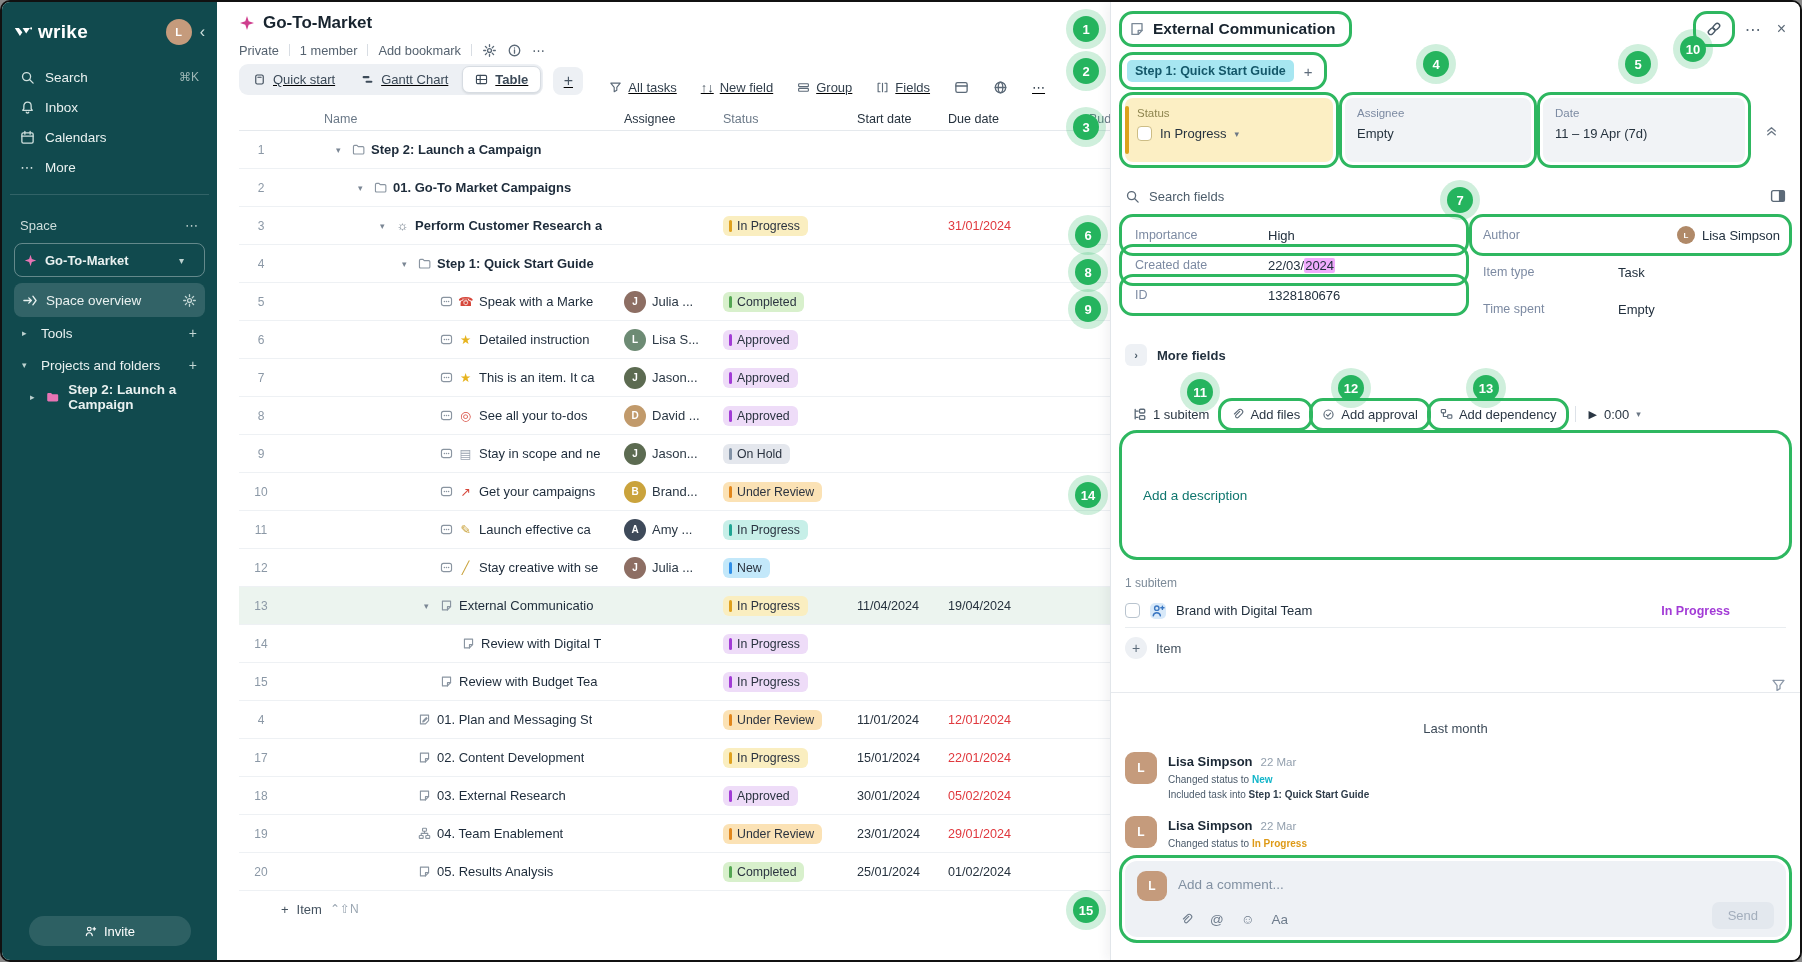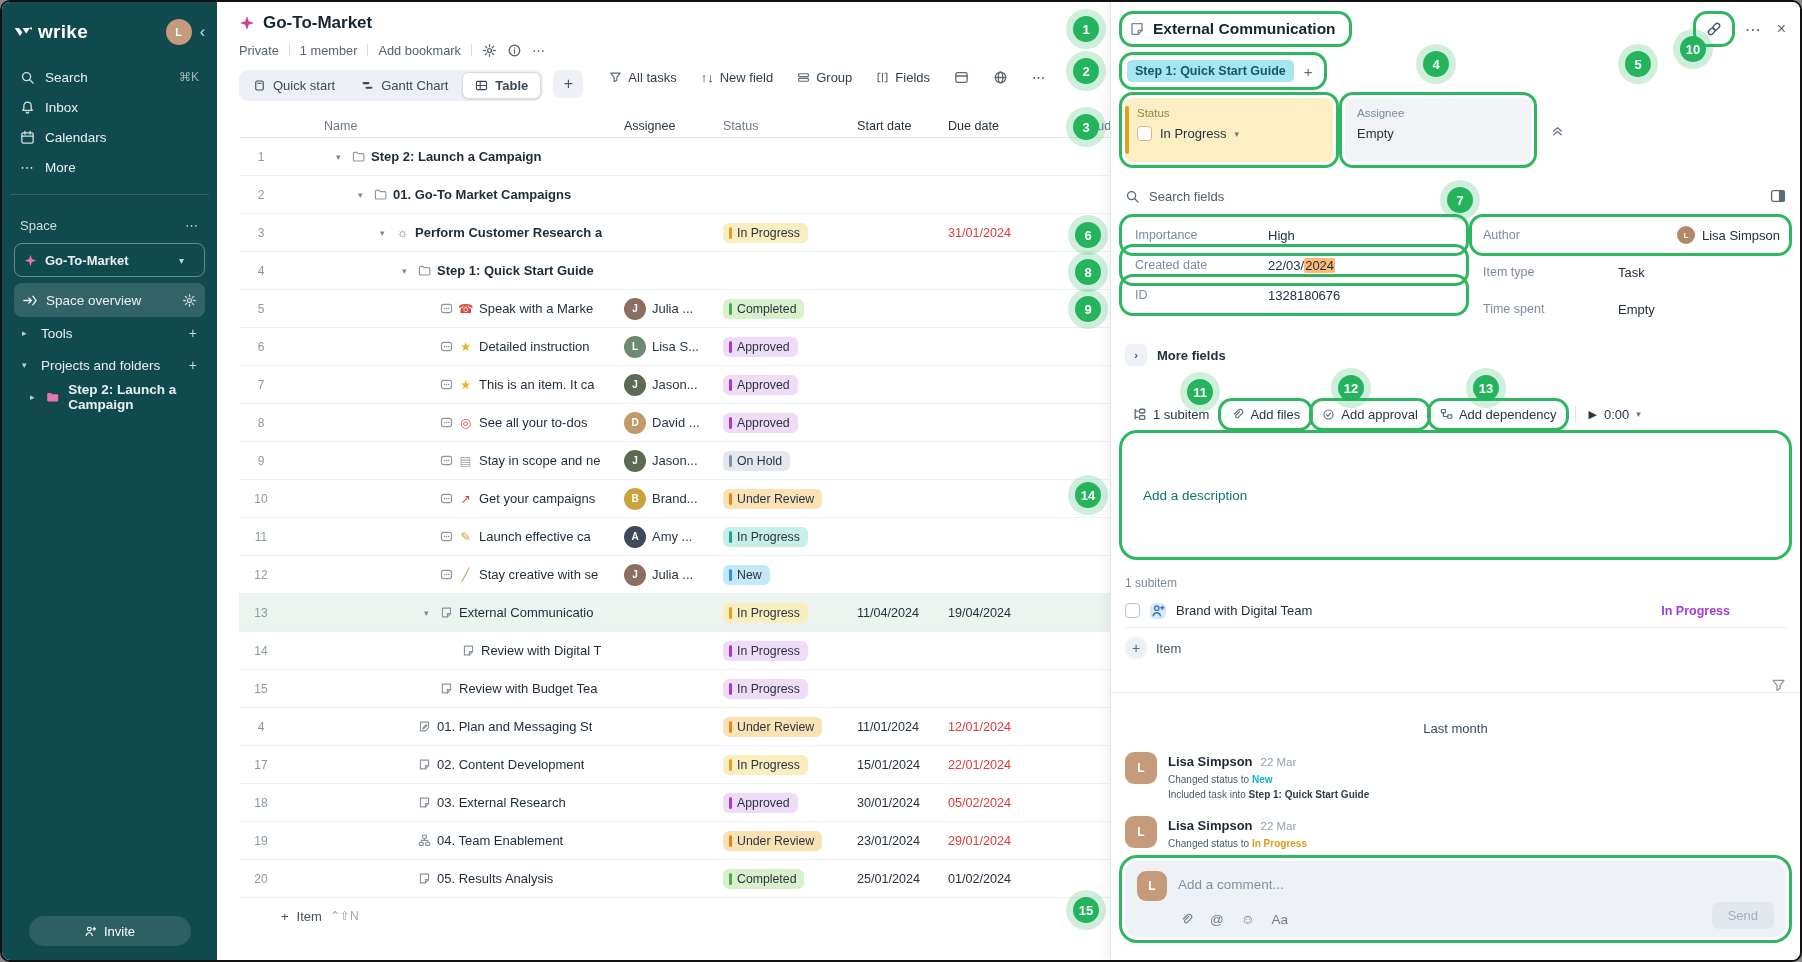--- a/index.html
+++ b/index.html
@@ -34,21 +34,21 @@
   .sb-invite { position:absolute; left:50%; transform:translateX(-50%); bottom:14px; width:162px; height:30px;
                background:rgba(255,255,255,.12); border-radius:16px; display:flex; align-items:center; justify-content:center;
                gap:7px; font-size:13px; color:#ffffff; cursor:pointer; }
 
   
   .main { width:893px; flex:none; overflow:hidden; padding:8px 0 0 22px; position:relative; background:#fff; }
   .m-title { display:flex; align-items:center; gap:8px; height:26px; font-size:17px; font-weight:bold; color:#18242f; }
   .m-meta { display:flex; align-items:center; gap:10px; height:20px; margin-top:4px; font-size:12.8px; color:#55626f; }
   .m-meta .sep { width:1px; height:12px; background:#d8dde3; }
   .m-meta .i { color:#5c6a78; }
-  .m-tabs-row { display:flex; align-items:flex-start; margin-top:10px; height:32px; gap:10px; }
+  .m-tabs-row { display:flex; align-items:flex-end; margin-top:3px; height:32px; gap:10px;text-decoration:underline; }
   .tab-group { display:flex; align-items:center; background:#edf0f4; border-radius:9px; padding:2px; gap:2px; }
   .tab { display:flex; align-items:center; gap:7px; padding:5px 12px; font-size:13px; color:#3c4a58; border-radius:7px; cursor:pointer; }
   .tab.active { background:#fff; border:1px solid #d7dce2; box-shadow:0 1px 2px rgba(20,30,40,.10); font-weight:bold; }
   .plus-btn { width:30px; height:28px; background:#edf0f4; border-radius:8px; display:flex; align-items:center; justify-content:center;
               font-size:16px; color:#4a5866; cursor:pointer; }
   .ctrls { display:flex; align-items:center; gap:24px; margin-left:16px; font-size:13px; color:#33404d; }
   .ctrl { display:flex; align-items:center; gap:6px; cursor:pointer; white-space:nowrap; }
   .ctrl .i { color:#5c6a78; }
   .thead { display:flex; margin-top:12px; height:24px; align-items:center; border-bottom:1px solid #e5e9ed;
            font-size:12.5px; color:#6b7988; }
@@ -105,21 +105,21 @@
   .p-collapse { width:28px; height:64px; display:flex; align-items:center; justify-content:center; color:#6b7785; cursor:pointer; }
   .p-search { margin-top:24px; height:20px; display:flex; align-items:center; gap:9px; font-size:13px; color:#4c5c6a; }
   .p-search .i { color:#5c6a78; }
   .p-ptoggle { margin-left:auto; color:#6b7988; cursor:pointer; }
   .p-props { margin-top:14px; display:flex; gap:12px; }
   .p-col-l { width:338px; display:flex; flex-direction:column; }
   .p-col-r { flex:1; display:flex; flex-direction:column; gap:7px; }
   .prow { height:30px; display:flex; align-items:center; font-size:13px; border-radius:8px; }
   .prow .plbl { width:143px; padding-left:10px; color:#7c8aa2; font-size:12.5px; flex:none; }
   .prow .pval { color:#22303e; }
-  .vhl { background:#fdba74; border-radius:2px; padding:0 1px; }
+  .vhl { background:#f0abfc; border-radius:2px; padding:0 1px; }
   .prow .pval-right { margin-left:auto; display:flex; align-items:center; gap:7px; padding-right:6px; color:#22303e; }
   .pav { width:18px; height:18px; border-radius:50%; background:#b08968; color:#fff; font-size:8px; display:flex;
          align-items:center; justify-content:center; font-weight:bold; }
   .p-morefields { margin-top:20px; display:flex; align-items:center; gap:10px; height:22px; font-size:13px; font-weight:bold; color:#22303e; cursor:pointer; }
   .p-morefields .chip { width:22px; height:22px; background:#eef1f5; border-radius:6px; display:flex; align-items:center;
                         justify-content:center; font-size:11px; color:#4c5c6a; }
   .p-actions { margin-top:34px; display:flex; align-items:center; gap:8px; height:28px; font-size:13px; color:#2a3643; }
   .act { display:flex; align-items:center; gap:6px; background:none; border:none; font:inherit; color:#2a3643; padding:3px 7px; cursor:pointer; white-space:nowrap; }
   .act .i { color:#5c6a78; }
   .vsep { width:1px; height:16px; background:#dde2e8; margin:0 4px; }
@@ -943,20 +943,24 @@
         <div class="val">
           <span class="cbx"></span>
           <span>In Progress</span>
           <span class="chevd">▾</span>
         </div>
       </div>
       <div class="card gray assignee hl">
         <div class="lbl">Assignee</div>
         <div class="val">Empty</div>
       </div>
+      <div class="card gray date hl">
+        <div class="lbl">Date</div>
+        <div class="val">11 – 19 Apr (7d)</div>
+      </div>
       <div class="p-collapse">
         <span class="i">
             <svg viewBox="0 0 16 16" fill="none" stroke="currentColor" stroke-width="1.4" stroke-linecap="round" stroke-linejoin="round">
               <path d="M4 8.6L8 5l4 3.6M4 12.6L8 9l4 3.6"></path>
             </svg>
           </span>
       </div>
     </div>
 
     <div class="p-search">

